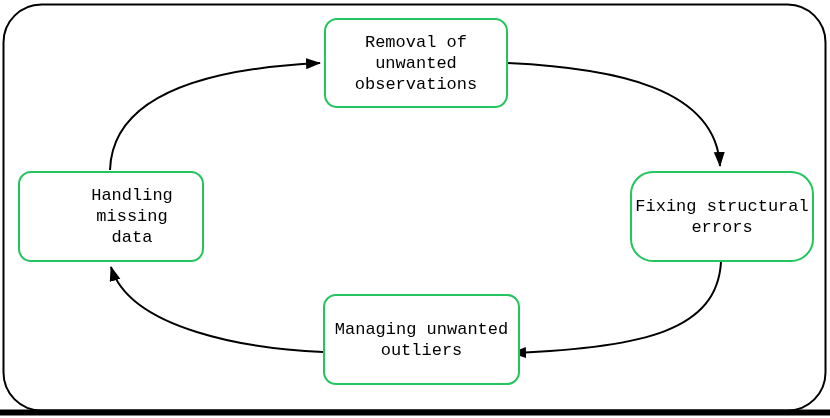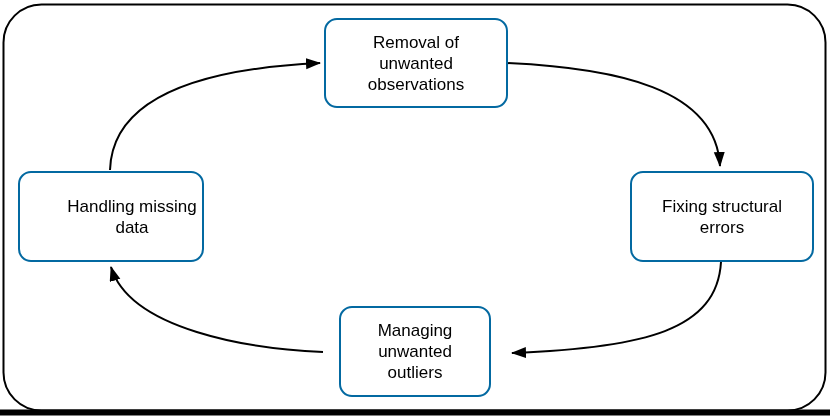--- a/index.html
+++ b/index.html
@@ -19,35 +19,36 @@
     position: absolute;
     left: 0;
     top: 0;
     width: 830px;
     height: 418px;
   }
   .node {
     position: absolute;
     box-sizing: border-box;
     background: #ffffff;
-    border: 2px solid #0369a1;
+    border: 2px solid #22c55e;
     border-radius: 13px;
     display: flex;
     align-items: center;
     justify-content: center;
     text-align: center;
     color: #000000;
     font-size: 17px;
     line-height: 21px;
     white-space: pre-line;
+    font-family: Liberation Mono, monospace;
   }
   .node-removal   { left: 324px; top: 18px;  width: 184px; height: 90px; }
   .node-handling  { left: 18px;  top: 171px; width: 186px; height: 91px; padding-left: 42px; }
-  .node-fixing    { left: 630px; top: 171px; width: 184px; height: 91px; }
-  .node-managing  { left: 323px; top: 306px; width: 152px; height: 91px; margin-left: 16px; }
+  .node-fixing    { left: 630px; top: 171px; width: 184px; height: 91px; border-radius: 23px; }
+  .node-managing  { left: 323px; top: 294px; width: 197px; height: 91px; }
 </style>
 </head>
 <body>
 
 <div class="canvas">
 
   <svg class="connector-layer" viewBox="0 0 830 418" width="830" height="418" xmlns="http://www.w3.org/2000/svg">
     <defs>
       <marker id="arrowhead" markerUnits="userSpaceOnUse" markerWidth="16" markerHeight="12" refX="14" refY="5.5" orient="auto">
         <path d="M0,0 L15,5.5 L0,11 Z" fill="#000000"></path>

